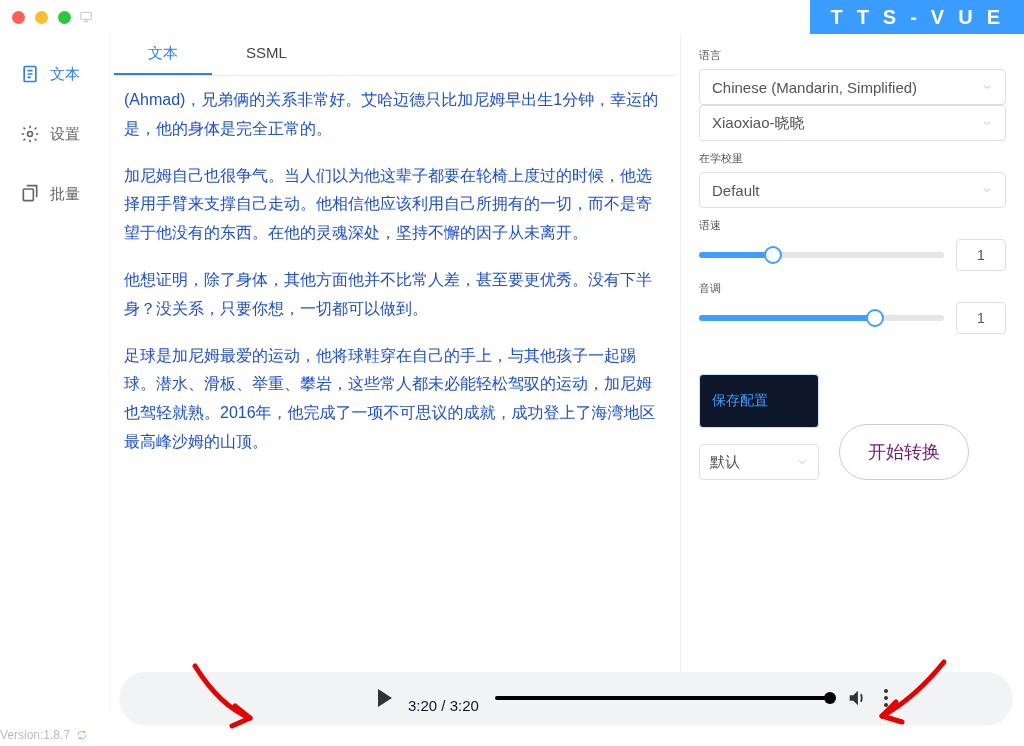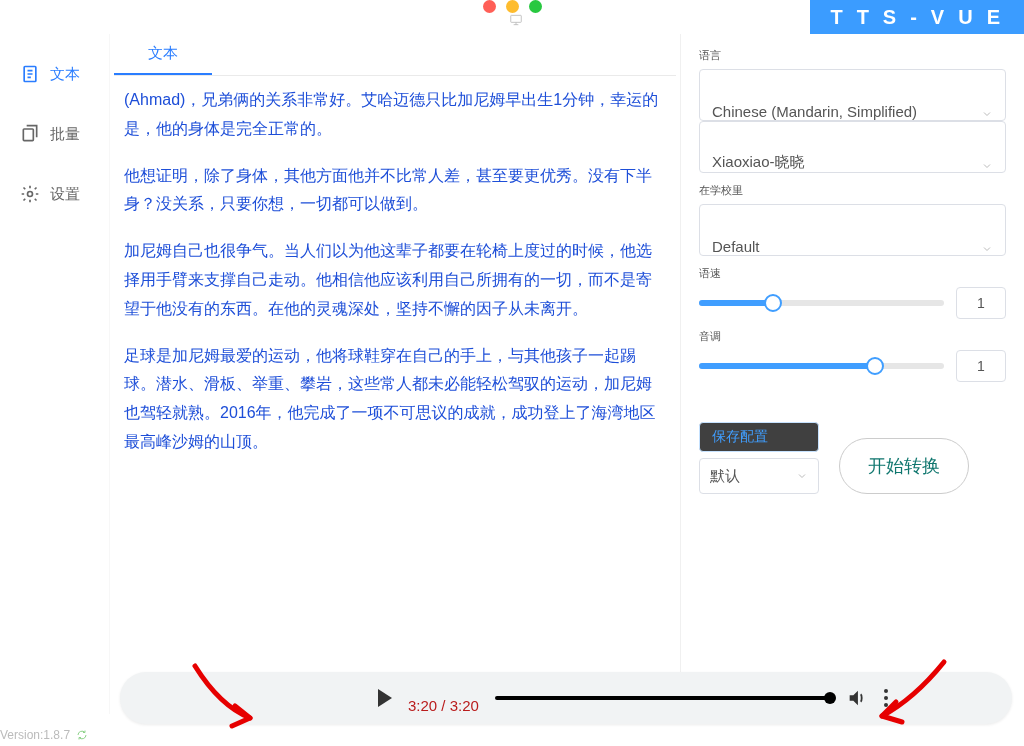--- a/index.html
+++ b/index.html
@@ -1,53 +1,53 @@
 <!DOCTYPE html>
 <html><head>
 <meta charset="utf-8">
 <style>
   * { box-sizing: border-box; margin: 0; padding: 0; }
   body { font-family: -apple-system, "PingFang SC", "Microsoft YaHei", sans-serif; font-size: 15px; color: #333; background: #fff; width: 1024px; height: 746px; overflow: hidden; position: relative; }
-  .titlebar { height: 34px; display: flex; align-items: center; padding: 0 12px; position: relative; flex-direction: column; }
+  .titlebar { height: 34px; display: flex; align-items: center; padding: 0 12px; position: relative; }
   .traffic { display: flex; gap: 10px; }
   .dot { width: 13px; height: 13px; border-radius: 50%; }
   .dot.red { background: #ff5f57; }
   .dot.yellow { background: #febc2e; }
   .dot.green { background: #28c840; }
   .app-logo { position: absolute; right: 0; top: 0; height: 34px; background: #3b9cff; color: #fff; font-weight: 600; letter-spacing: 14px; padding: 6px 10px 0 20px; font-size: 20px; }
   .layout { display: flex; height: 680px; }
   .sidebar { width: 110px; border-right: 1px solid #f7f7f7; padding-top: 10px; }
   .side-item { height: 60px; display: flex; align-items: center; gap: 10px; padding-left: 20px; color: #666; cursor: pointer; }
   .side-item.active { color: #2a7dff; }
   .side-item svg { width: 20px; height: 20px; stroke: currentColor; fill: none; stroke-width: 2; }
   .main { width: 570px; padding: 0 4px; }
   .tabs { display: flex; border-bottom: 1px solid #eaeaea; }
   .tab { padding: 10px 34px; cursor: pointer; color: #444; }
   .tab.active { color: #2a7dff; border-bottom: 2px solid #2a7dff; }
   .text-body { padding: 10px 10px; height: 610px; overflow: hidden; line-height: 1.8; font-size: 16px; color: #1d4ed8; }
   .text-body p { margin-bottom: 18px; }
   .right-panel { flex: 1; border-left: 1px solid #f0f0f0; padding: 14px 18px; }
   .field-label { font-size: 11px; color: #555; margin-bottom: 6px; margin-top: 10px; }
   .field-label:first-child { margin-top: 0; }
-  .sel { width: 100%; height: 52px; border: 1px solid #dcdfe6; border-radius: 4px; padding: 0 12px; display: flex; align-items: flex-end; justify-content: space-between; color: #555; cursor: pointer; }
+  .sel { width: 100%; height: 36px; border: 1px solid #dcdfe6; border-radius: 4px; padding: 0 12px; display: flex; align-items: center; justify-content: space-between; color: #555; cursor: pointer; }
   .chev { width: 12px; height: 12px; stroke: #bbb; fill: none; stroke-width: 2; }
   .slider-row { display: flex; align-items: center; gap: 12px; margin-top: 6px; }
   .slider-track { flex: 1; height: 6px; background: #e6e6e6; border-radius: 4px; position: relative; }
   .slider-fill { position: absolute; height: 100%; background: #409eff; border-radius: 4px; left: 0; }
   .slider-thumb { position: absolute; width: 18px; height: 18px; border: 2px solid #409eff; background: #fff; border-radius: 50%; top: 50%; transform: translate(-50%, -50%); }
   .num-box { width: 50px; height: 32px; border: 1px solid #dcdfe6; border-radius: 4px; display: flex; align-items: center; justify-content: center; font-size: 14px; color: #555; }
   .actions { display: flex; align-items: flex-end; gap: 20px; margin-top: 40px; }
-  .save-config { color: #409eff; font-size: 14px; border: 1px solid #c6e2ff; background: #404040; border-radius: 4px; padding: 5px 12px; cursor: pointer; margin-bottom:6px;}
+  .save-config { color: #409eff; font-size: 14px; border: 1px solid #c6e2ff; background: #0f172a; border-radius: 4px; padding: 17px 12px; cursor: pointer; margin-bottom:16px;}
   .preset-sel { width: 120px; height: 36px; border: 1px solid #dcdfe6; border-radius: 4px; padding: 0 10px; display: flex; align-items: center; justify-content: space-between; color: #555; cursor:pointer;}
-  .start-btn { width: 130px; height: 56px; border: 1px solid #ccc; border-radius: 30px; display: flex; align-items: center; justify-content: center; font-size: 18px; cursor: pointer; color: #0f766e; background:#fff;}
+  .start-btn { width: 130px; height: 56px; border: 1px solid #ccc; border-radius: 30px; display: flex; align-items: center; justify-content: center; font-size: 18px; cursor: pointer; color: #701a75; background:#fff;}
   .player { position: absolute; left: 120px; right: 12px; bottom: 22px; height: 52px; border-radius: 30px; background: #f1f3f4; display: flex; align-items: center; padding: 0 18px; gap: 16px; box-shadow: 0 1px 3px rgba(0,0,0,0.08);}
   .dl-btn { position: absolute; left: 270px; bottom: 34px; width: 32px; height: 32px; border-radius: 50%; background: #4caf50; display:flex; align-items:center; justify-content:center; cursor:pointer;}
   .dl-btn svg { width:16px; height:16px; fill:#fff;}
   .play-ic { width: 0; height: 0; border-left: 14px solid #333; border-top: 9px solid transparent; border-bottom: 9px solid transparent; cursor:pointer;}
-  .time { font-size: 15px; color: #b91c1c; margin-top: 14px; }
+  .time { font-size: 15px; color: #0f172a; margin-top: 14px; }
   .progress { flex: 1; height: 4px; background: #000; border-radius: 2px; position: relative;}
   .progress-knob { position:absolute; right:0; top:50%; width:12px; height:12px; background:#000; border-radius:50%; transform:translate(50%,-50%);}
   .volume-ic, .menu-ic { width: 22px; height: 22px; cursor: pointer;}
   .kebab { display:flex; flex-direction:column; gap:3px; align-items:center; justify-content:center; height:22px;}
   .kebab span{ width:4px; height:4px; background:#333; border-radius:50%;}
   .version { position: absolute; left: 0; bottom: 4px; font-size: 12px; color: #bbb; display:flex; align-items:center; gap:6px;}
   .refresh-ic { width:12px; height:12px; stroke:#8fd28b; fill:none; stroke-width:2;}
   .arrow { position:absolute; stroke:#e60000; fill:none; stroke-width:5; stroke-linecap:round; stroke-linejoin:round;}
   .monitor-ic { width:14px; height:14px; stroke:#bbb; fill:none; stroke-width:1.5; margin-left:8px;}
   .player-inner { display:flex; align-items:center; gap:16px; width: 530px; margin-left: 230px; padding: 0 10px;}
@@ -72,42 +72,43 @@
   <div class="sidebar">
     <div class="side-item active">
       <svg viewBox="0 0 24 24">
           <rect x="5" y="3" width="14" height="18" rx="1"></rect>
           <path d="M9 8h6M9 12h6M9 16h4"></path>
         </svg>
       <span>文本</span>
     </div>
     <div class="side-item">
       <svg viewBox="0 0 24 24">
+          <circle cx="12" cy="12" r="3"></circle>
+          <path d="M12 2v3M12 19v3M4.2 4.2l2.1 2.1M17.7 17.7l2.1 2.1M2 12h3M19 12h3M4.2 19.8l2.1-2.1M17.7 6.3l2.1-2.1"></path>
+        </svg>
+      <span>设置</span>
+    </div>
+    <div class="side-item">
+      <svg viewBox="0 0 24 24">
           <rect x="4" y="6" width="12" height="14" rx="1"></rect>
           <path d="M8 2h12v14"></path>
         </svg>
       <span>批量</span>
-    </div>
-    <div class="side-item">
-      <svg viewBox="0 0 24 24">
-          <circle cx="12" cy="12" r="3"></circle>
-          <path d="M12 2v3M12 19v3M4.2 4.2l2.1 2.1M17.7 17.7l2.1 2.1M2 12h3M19 12h3M4.2 19.8l2.1-2.1M17.7 6.3l2.1-2.1"></path>
-        </svg>
-      <span>设置</span>
     </div>
   </div>
 
   <div class="main">
     <div class="tabs">
       <div class="tab active">文本</div>
+      <div class="tab">SSML</div>
     </div>
     <div class="text-body">
       <p>(Ahmad)，兄弟俩的关系非常好。艾哈迈德只比加尼姆早出生1分钟，幸运的是，他的身体是完全正常的。</p>
+      <p>加尼姆自己也很争气。当人们以为他这辈子都要在轮椅上度过的时候，他选择用手臂来支撑自己走动。他相信他应该利用自己所拥有的一切，而不是寄望于他没有的东西。在他的灵魂深处，坚持不懈的因子从未离开。</p>
       <p>他想证明，除了身体，其他方面他并不比常人差，甚至要更优秀。没有下半身？没关系，只要你想，一切都可以做到。</p>
-      <p>加尼姆自己也很争气。当人们以为他这辈子都要在轮椅上度过的时候，他选择用手臂来支撑自己走动。他相信他应该利用自己所拥有的一切，而不是寄望于他没有的东西。在他的灵魂深处，坚持不懈的因子从未离开。</p>
       <p>足球是加尼姆最爱的运动，他将球鞋穿在自己的手上，与其他孩子一起踢球。潜水、滑板、举重、攀岩，这些常人都未必能轻松驾驭的运动，加尼姆也驾轻就熟。2016年，他完成了一项不可思议的成就，成功登上了海湾地区最高峰沙姆的山顶。</p>
     </div>
   </div>
 
   <div class="right-panel">
     <div class="field-label">语言</div>
     <div class="sel">
       <span>Chinese (Mandarin, Simplified)</span>
       <svg class="chev" viewBox="0 0 24 24">
           <path d="M6 9l6 6 6-6"></path>

